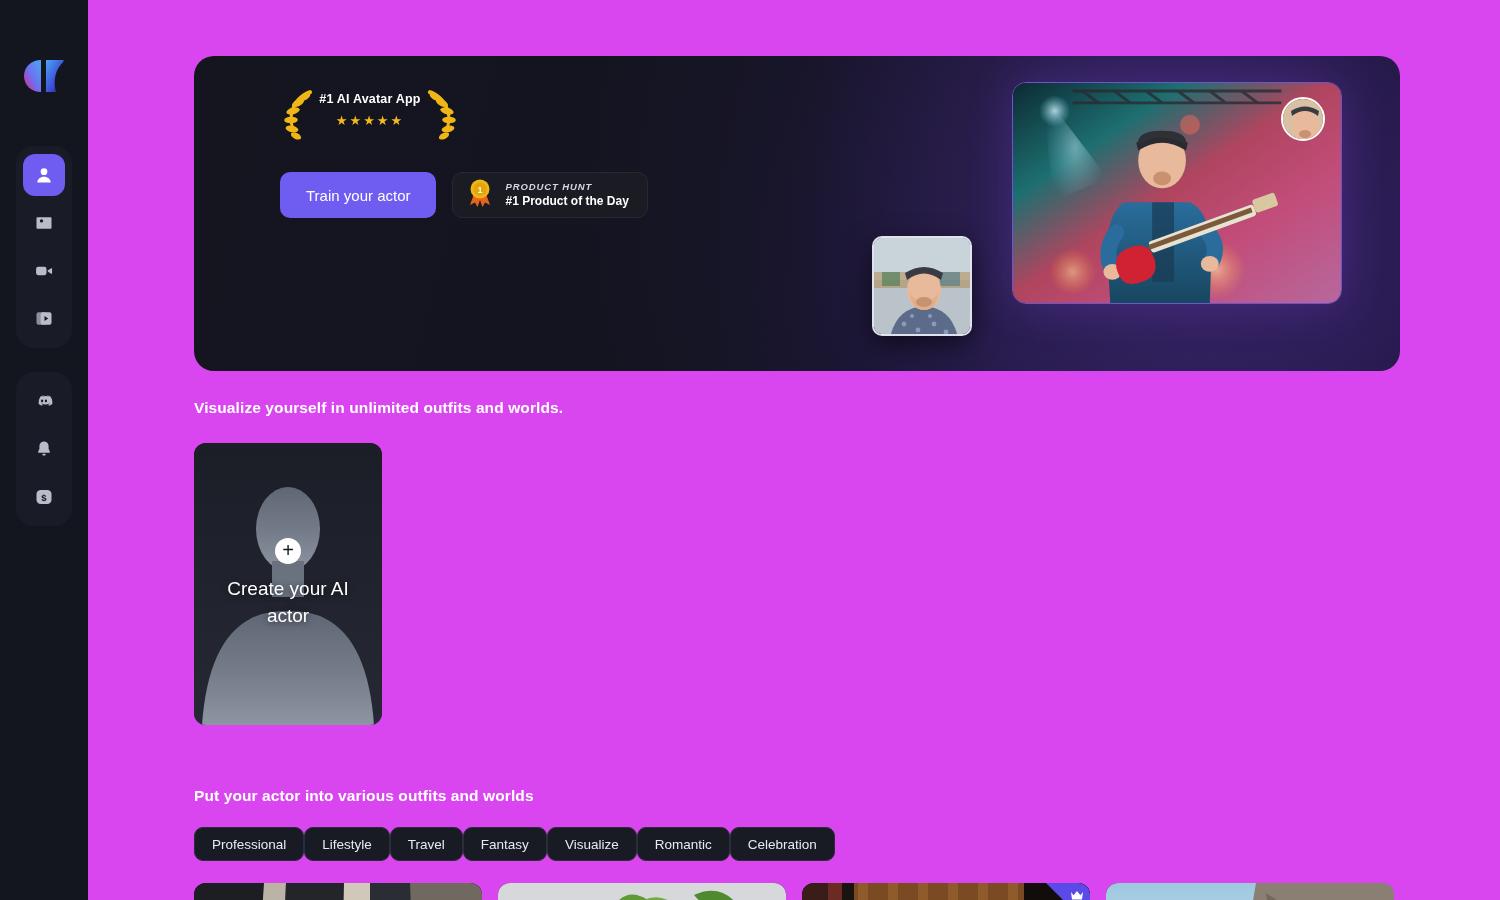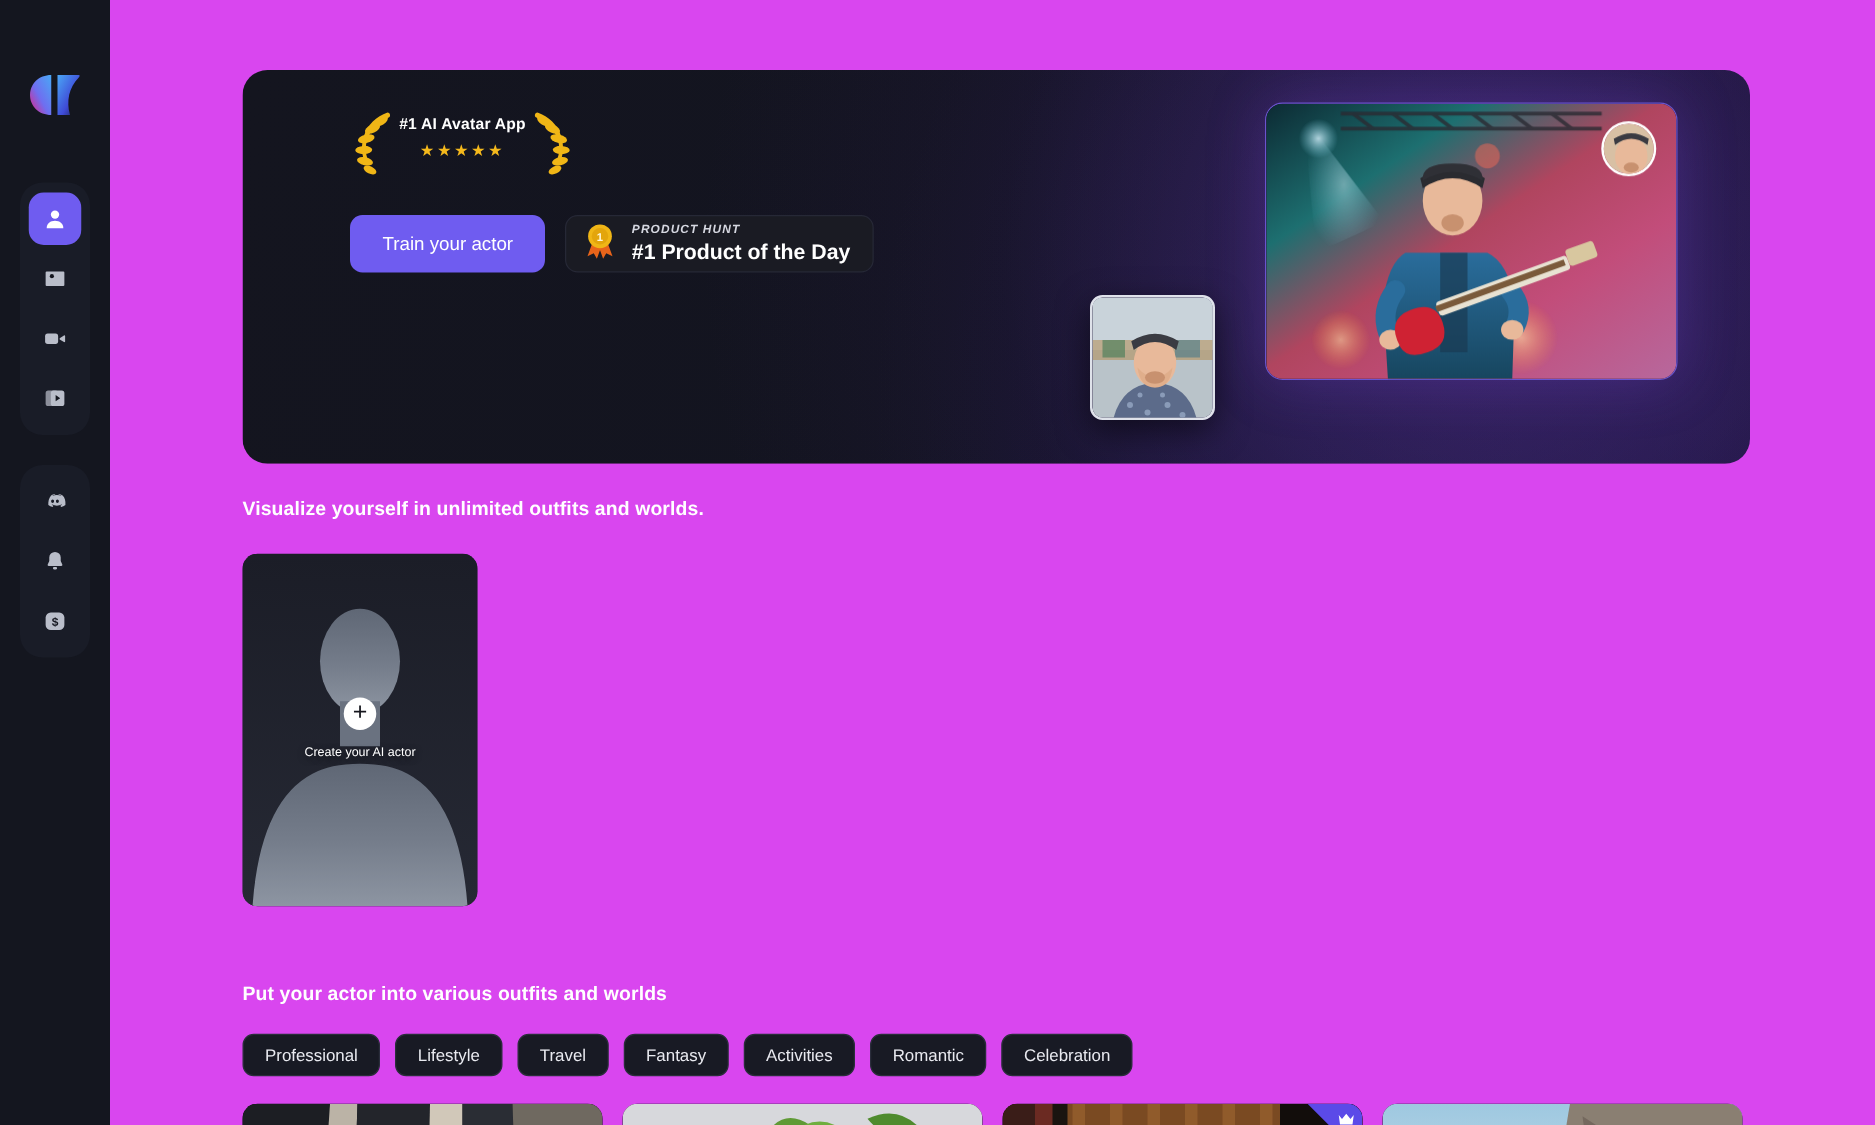--- a/index.html
+++ b/index.html
@@ -106,21 +106,21 @@
     border-radius: 10px;
     height: 46px; padding: 0 18px 0 14px;
     display: flex; align-items: center; gap: 12px;
     cursor: pointer;
   }
   .ph-texts { display: flex; flex-direction: column; justify-content: center; }
   .ph-kicker {
     color: #d5d7e0; font-size: 9.5px; font-weight: bold;
     letter-spacing: .9px; text-transform: uppercase; line-height: 1.3; font-style: italic;
   }
-  .ph-title { color: #ffffff; font-size: 17px; font-weight: bold; line-height: 1.25; }
+  .ph-title { color: #ffffff; font-size: 12px; font-weight: bold; line-height: 1.25; }
 
   
   .hero-right { position: absolute; right: 14px; top: 0; width: 520px; height: 315px; }
   .hero-stage {
     position: absolute; left: 146px; top: 26px;
     width: 330px; height: 222px;
     border-radius: 14px;
     border: 1px solid #6a54cf;
     overflow: hidden;
     box-shadow: 0 0 46px rgba(120,70,210,0.30);
@@ -164,27 +164,27 @@
     gap: 12px;
   }
   .plus-circle {
     width: 26px; height: 26px; border-radius: 50%;
     background: #ffffff; color: #15161d;
     display: flex; align-items: center; justify-content: center;
     font-size: 20px; line-height: 1; font-weight: 300;
     padding-bottom: 2px;
   }
   .actor-label {
-    color: #ffffff; font-size: 10px; text-align: center;
+    color: #ffffff; font-size: 19px; text-align: center;
     line-height: 1.42; max-width: 130px;
     text-shadow: 0 1px 6px rgba(0,0,0,.6);
   }
 
   .sec2 { margin-top: 62px; }
-  .chips { display: flex; gap: 12px; margin-top: 22px; flex-wrap: nowrap; }
+  .chips { display: flex; gap: 0; margin-top: 22px; flex-wrap: nowrap; }
   .chip {
     background: #181a24;
     border: 1px solid #2a2d3b;
     border-radius: 9px;
     color: #e9eaf0; font-size: 13.5px;
     height: 34px; padding: 0 17px;
     display: flex; align-items: center;
     cursor: pointer; white-space: nowrap;
   }
 
@@ -497,21 +497,21 @@
       </section>
 
       <section class="sec2">
         <h2 class="section-title">Put your actor into various outfits and worlds</h2>
 
         <div class="chips">
           <button class="chip">Professional</button>
           <button class="chip">Lifestyle</button>
           <button class="chip">Travel</button>
           <button class="chip">Fantasy</button>
-          <button class="chip">Activities</button>
+          <button class="chip">Visualize</button>
           <button class="chip">Romantic</button>
           <button class="chip">Celebration</button>
         </div>
 
         <div class="gallery">
 
           <div class="g-card">
             <svg class="g-img" viewBox="0 0 288 180" preserveAspectRatio="xMidYMid slice">
               <rect width="288" height="180" fill="#14151a"></rect>
               <g>

